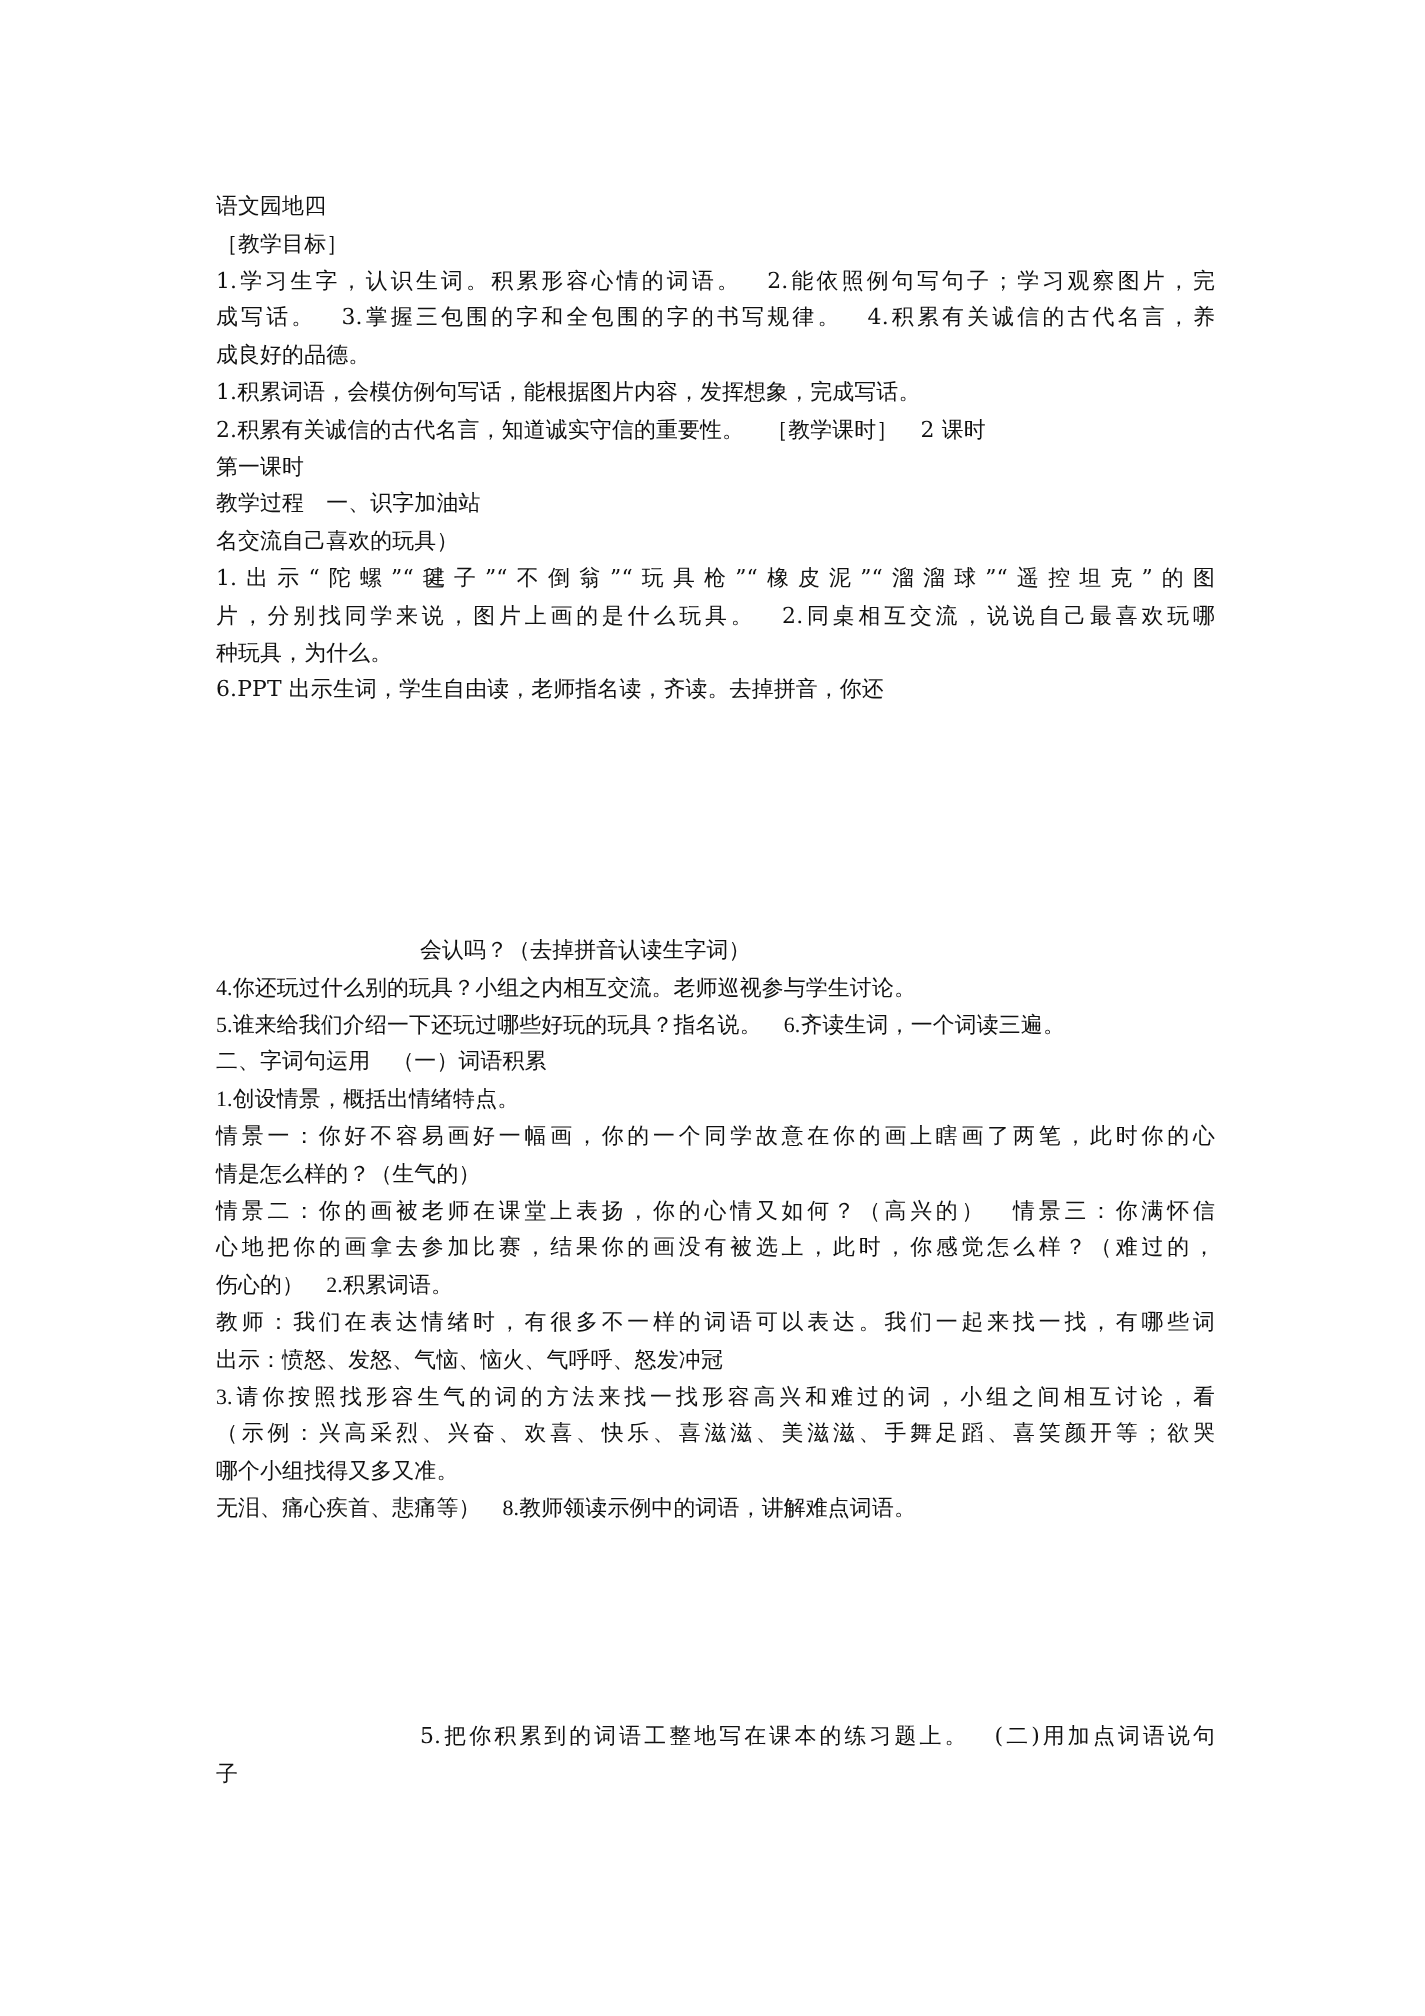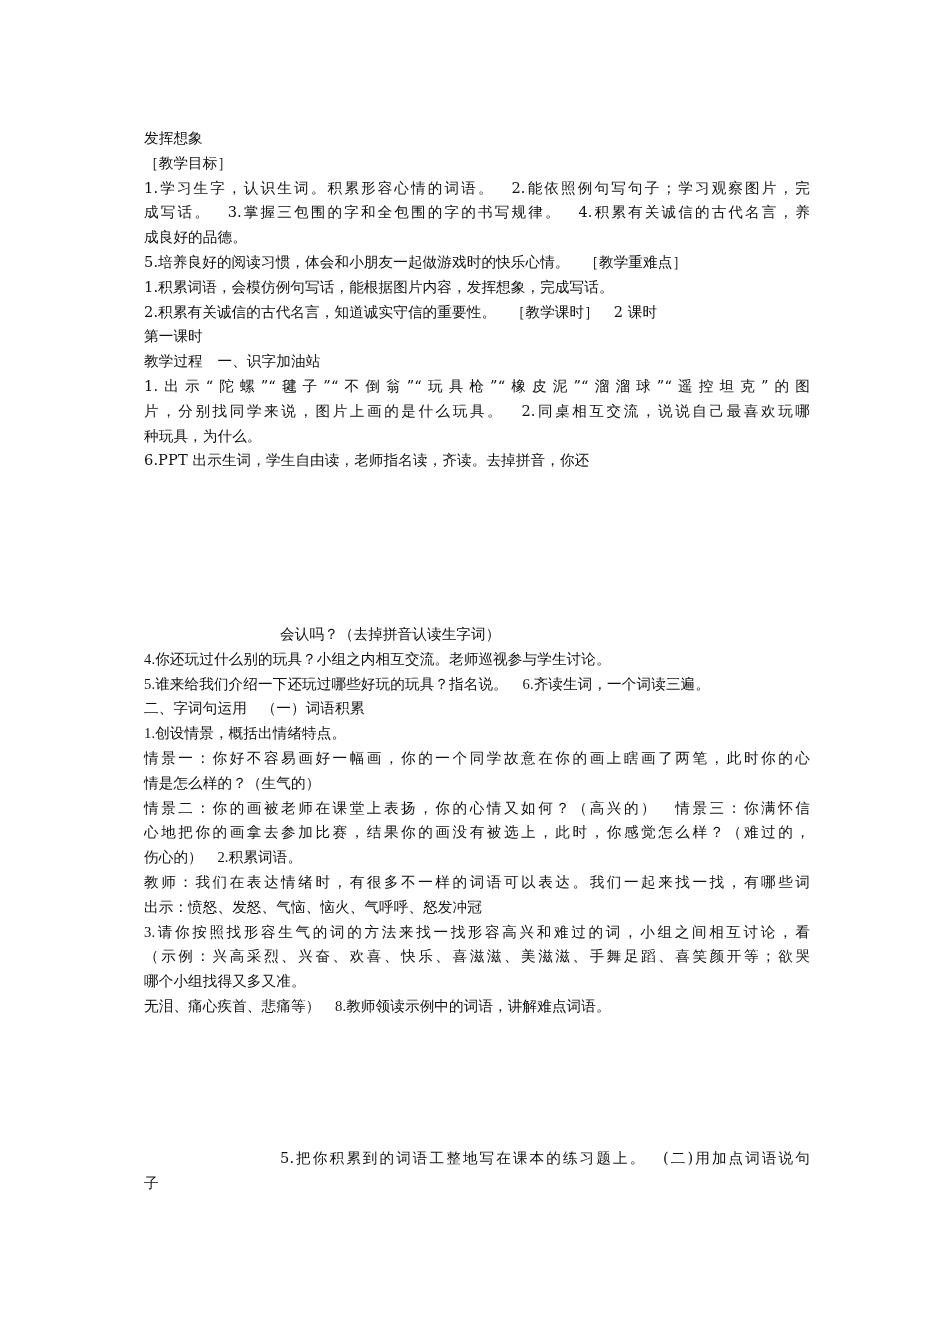--- a/index.html
+++ b/index.html
@@ -15,30 +15,30 @@
   #b1 { top: 126px; }
   #b2 { top: 622px; font-family: Liberation Serif, serif; }
   #b3 { top: 1146px; }
 </style>
 </head>
 <body>
 
 <div class="page">
 
   <div class="block" id="b1">
-    <span class="line last">发挥想象</span>
+    <span class="line last">语文园地四</span>
     <span class="line last">［教学目标］</span>
     <span class="line">1.学习生字，认识生词。积累形容心情的词语。　2.能依照例句写句子；学习观察图片，完</span>
     <span class="line">成写话。　3.掌握三包围的字和全包围的字的书写规律。　4.积累有关诚信的古代名言，养</span>
     <span class="line last">成良好的品德。</span>
-    <span class="line last">5.培养良好的阅读习惯，体会和小朋友一起做游戏时的快乐心情。　［教学重难点］</span>
     <span class="line last">1.积累词语，会模仿例句写话，能根据图片内容，发挥想象，完成写话。</span>
     <span class="line last">2.积累有关诚信的古代名言，知道诚实守信的重要性。　［教学课时］　2 课时</span>
     <span class="line last">第一课时</span>
     <span class="line last">教学过程　一、识字加油站</span>
+    <span class="line last">名交流自己喜欢的玩具）</span>
     <span class="line">1.出示“陀螺”“毽子”“不倒翁”“玩具枪”“橡皮泥”“溜溜球”“遥控坦克”的图</span>
     <span class="line">片，分别找同学来说，图片上画的是什么玩具。　2.同桌相互交流，说说自己最喜欢玩哪</span>
     <span class="line last">种玩具，为什么。</span>
     <span class="line last">6.PPT 出示生词，学生自由读，老师指名读，齐读。去掉拼音，你还</span>
   </div>
 
   <div class="block" id="b2">
     <span class="line last indent">会认吗？（去掉拼音认读生字词）</span>
     <span class="line last">4.你还玩过什么别的玩具？小组之内相互交流。老师巡视参与学生讨论。</span>
     <span class="line last">5.谁来给我们介绍一下还玩过哪些好玩的玩具？指名说。　6.齐读生词，一个词读三遍。</span>

